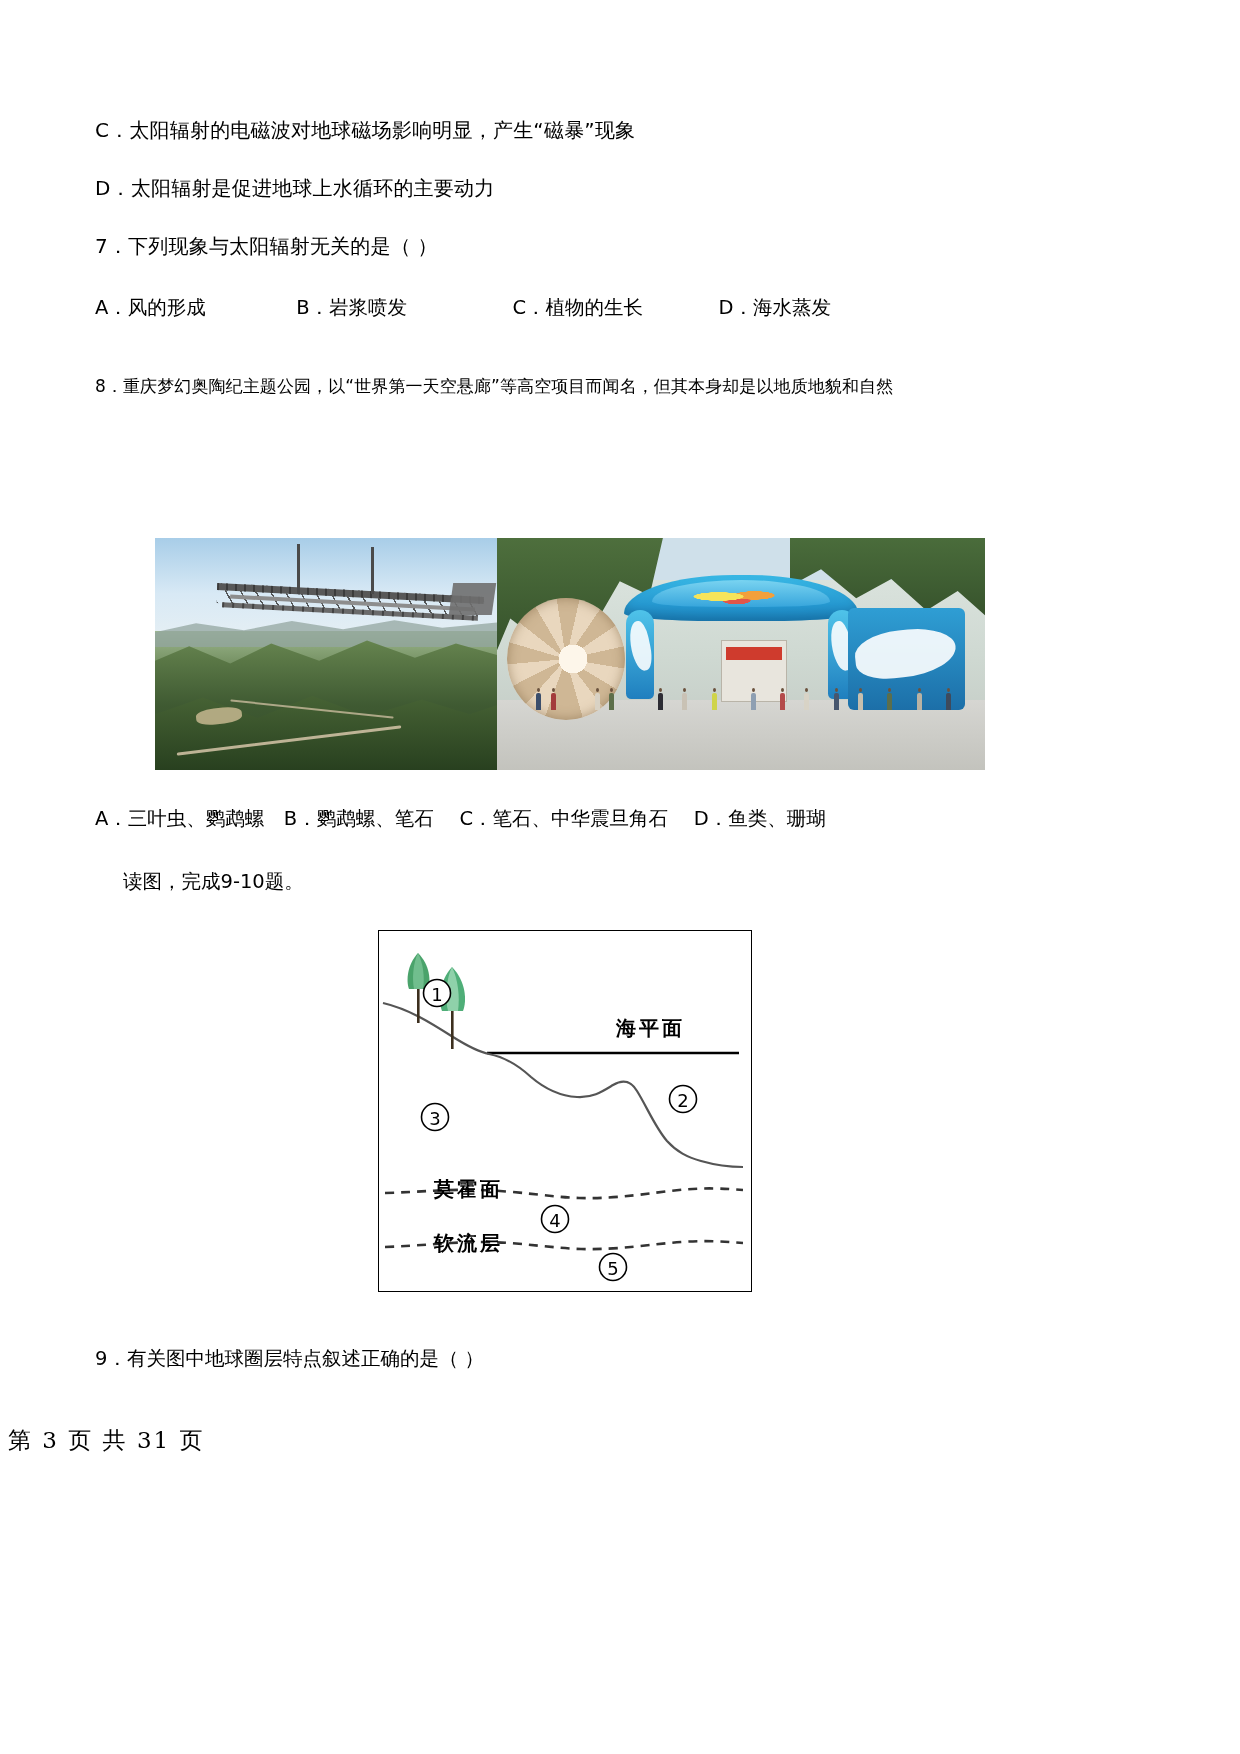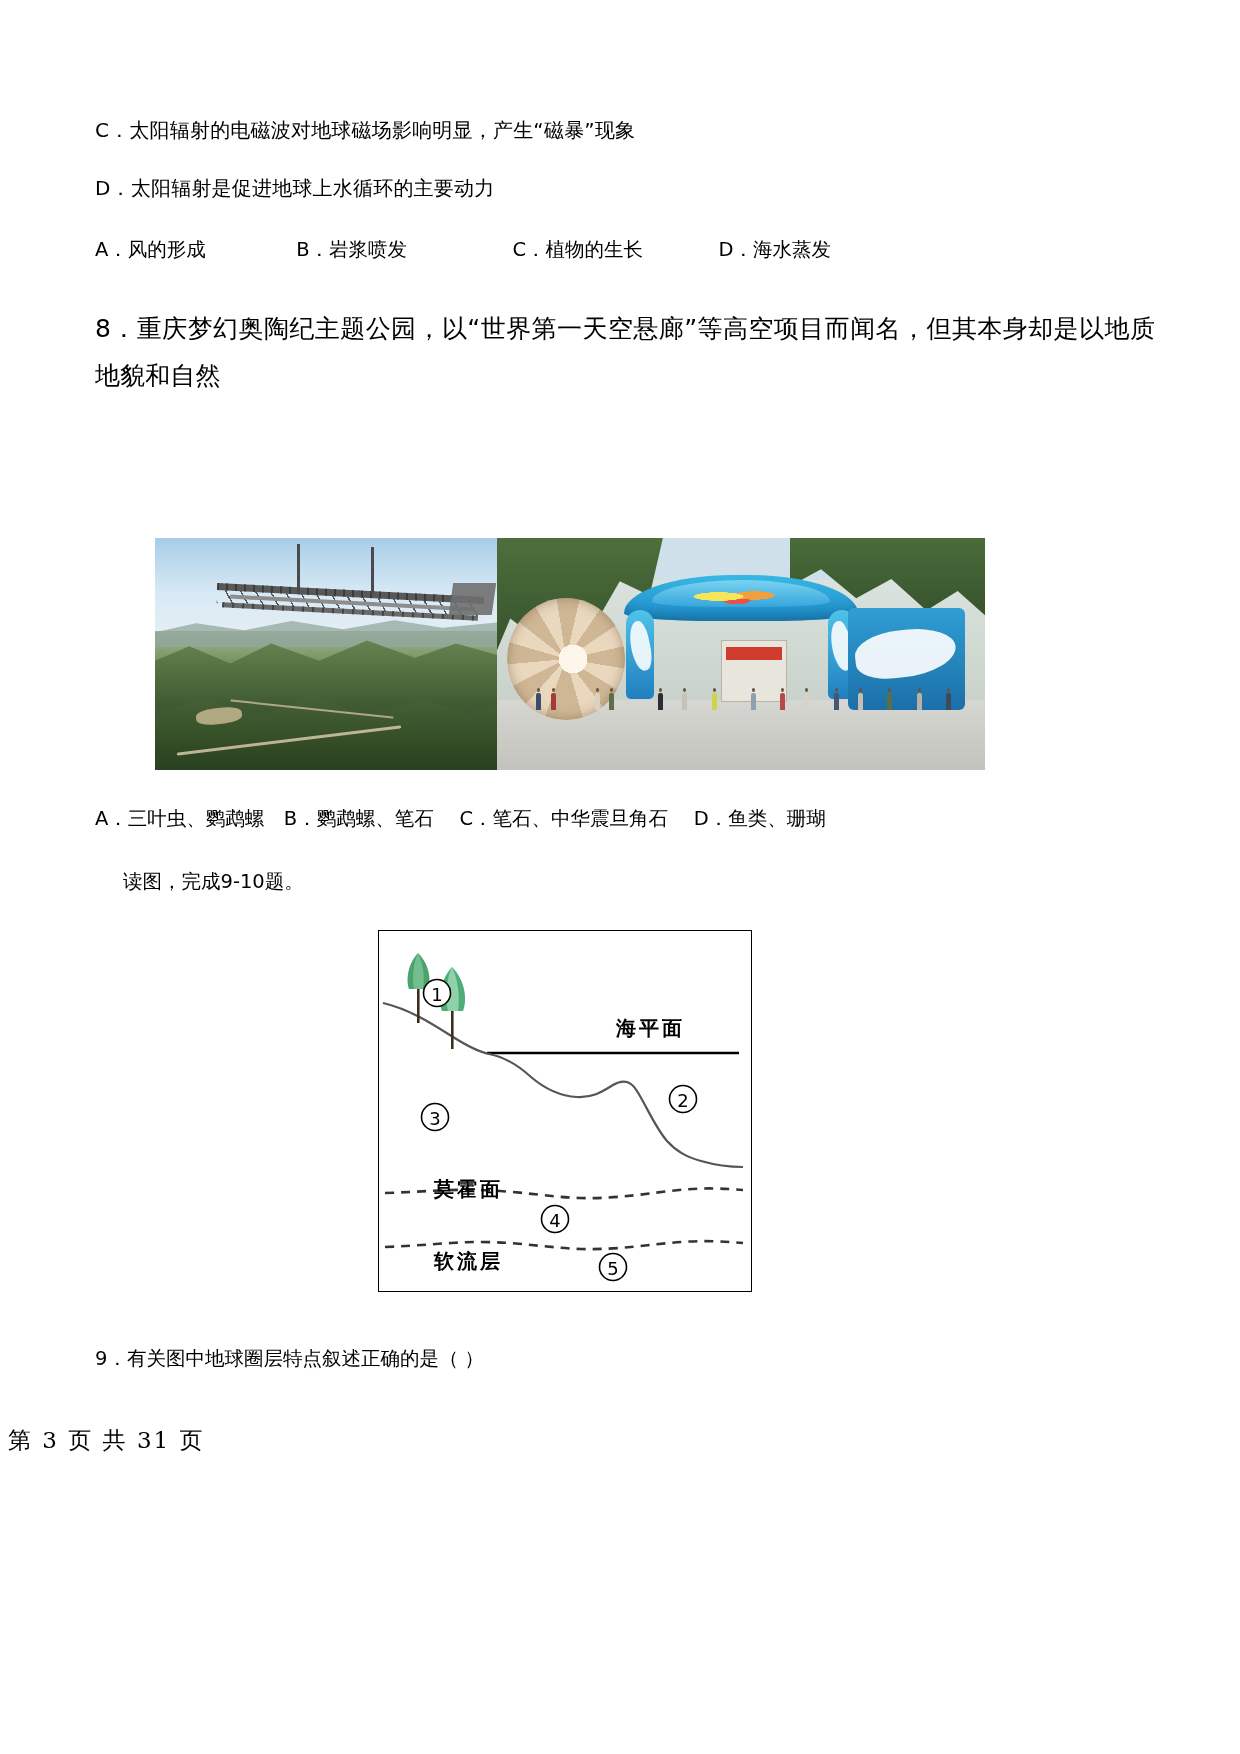--- a/index.html
+++ b/index.html
@@ -29,21 +29,21 @@
     width: 1060px;
   }
   .qline {
     font-size: 20px;
     line-height: 1.0;
     letter-spacing: 0.2px;
     margin-bottom: 38px;
     white-space: nowrap;
   }
   .qpara {
-    font-size: 25px;
+    font-size: 17px;
     line-height: 47px;
     letter-spacing: 0.1px;
     text-align: justify;
     text-justify: inter-character;
     margin: 0;
   }
   .opt-row {
     font-size: 19.5px;
     white-space: nowrap;
     margin-bottom: 38px;
@@ -255,20 +255,21 @@
 <body>
 
 <div class="page">
 
   <div class="body-col">
 
     <div class="qline">C．太阳辐射的电磁波对地球磁场影响明显，产生“磁暴”现象</div>
 
     <div class="qline">D．太阳辐射是促进地球上水循环的主要动力</div>
 
+    <div class="qline">7．下列现象与太阳辐射无关的是（    ）</div>
 
     <div class="opt-row">
       <span class="op" style="width:195px">A．风的形成</span>
       <span class="op" style="width:210px">B．岩浆喷发</span>
       <span class="op" style="width:200px">C．植物的生长</span>
       <span class="op">D．海水蒸发</span>
     </div>
 
     <div style="height:4px"></div>
 
@@ -394,21 +395,21 @@
         <text x="176" y="296" text-anchor="middle" font-size="18" font-family="DejaVu Sans, Liberation Sans, sans-serif">4</text>
       </g>
       <g>
         <circle cx="234" cy="336" r="13.5" fill="#fff" stroke="#000" stroke-width="1.6"></circle>
         <text x="234" y="344" text-anchor="middle" font-size="18" font-family="DejaVu Sans, Liberation Sans, sans-serif">5</text>
       </g>
     </svg>
 
     <div class="dg-label" style="left:237px; top:84px;">海平面</div>
     <div class="dg-label" style="left:55px; top:245px;">莫霍面</div>
-    <div class="dg-label" style="left:55px; top:317px;">软流层</div>
+    <div class="dg-label" style="left:55px; top:299px;">软流层</div>
   </div>
 
   <div style="position:absolute; left:95px; top:1345px; width:1060px;">
     <div class="opt-row">9．有关图中地球圈层特点叙述正确的是（    ）</div>
   </div>
 
   <div class="footer">
     <span>第 3 页 共 31 页</span>
   </div>
 

